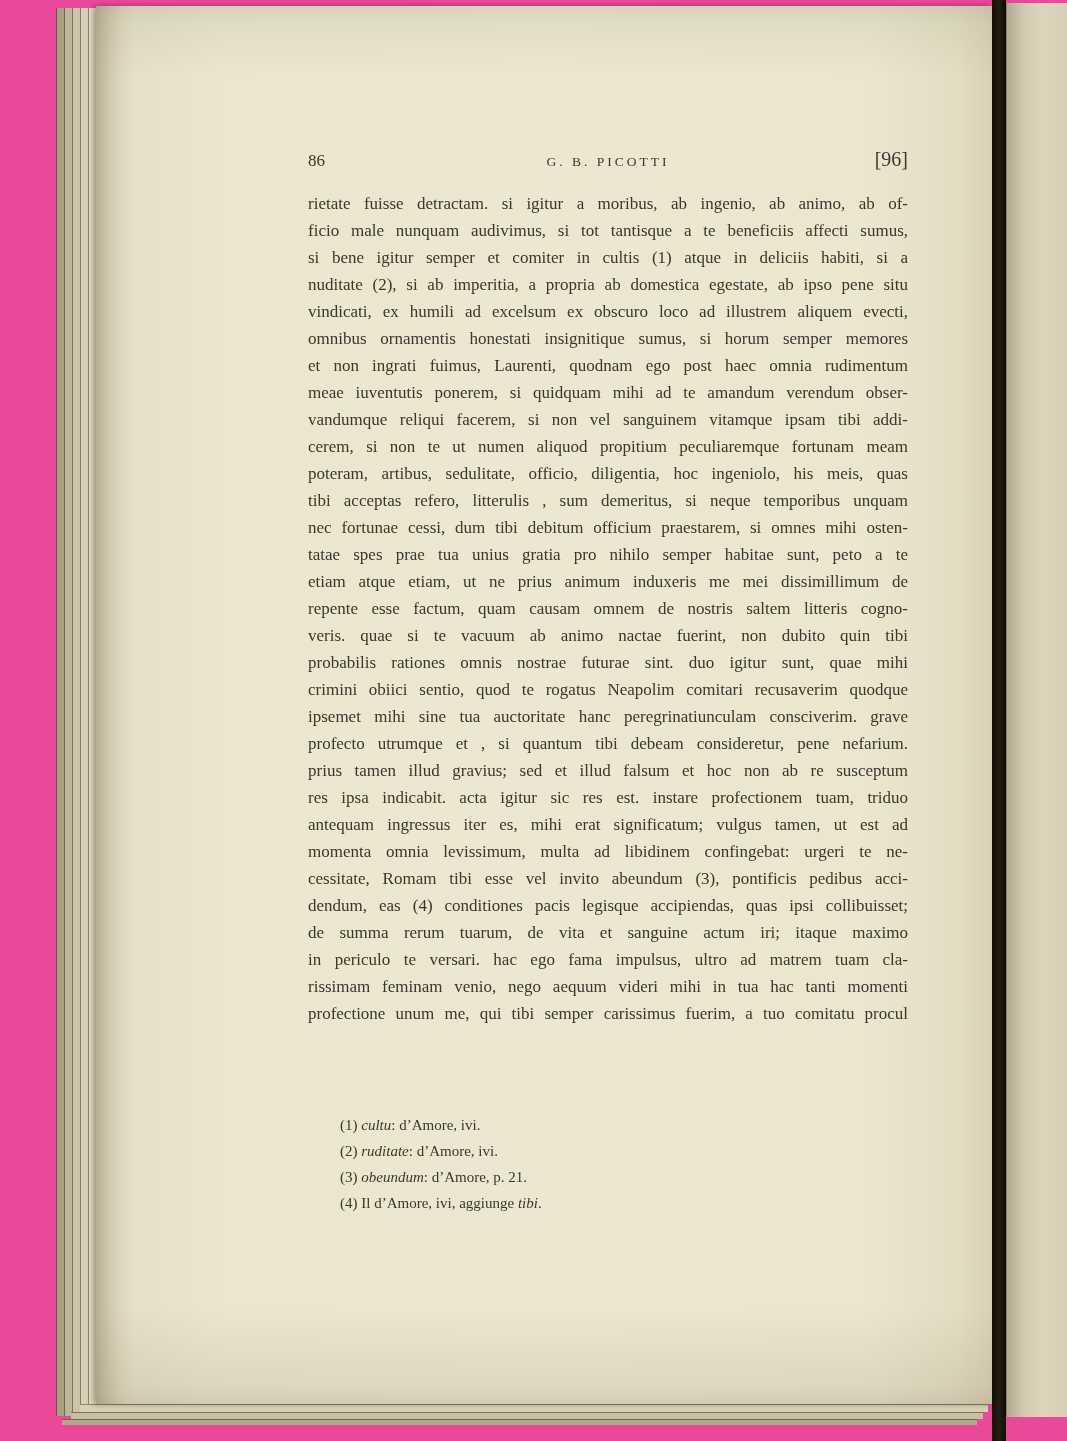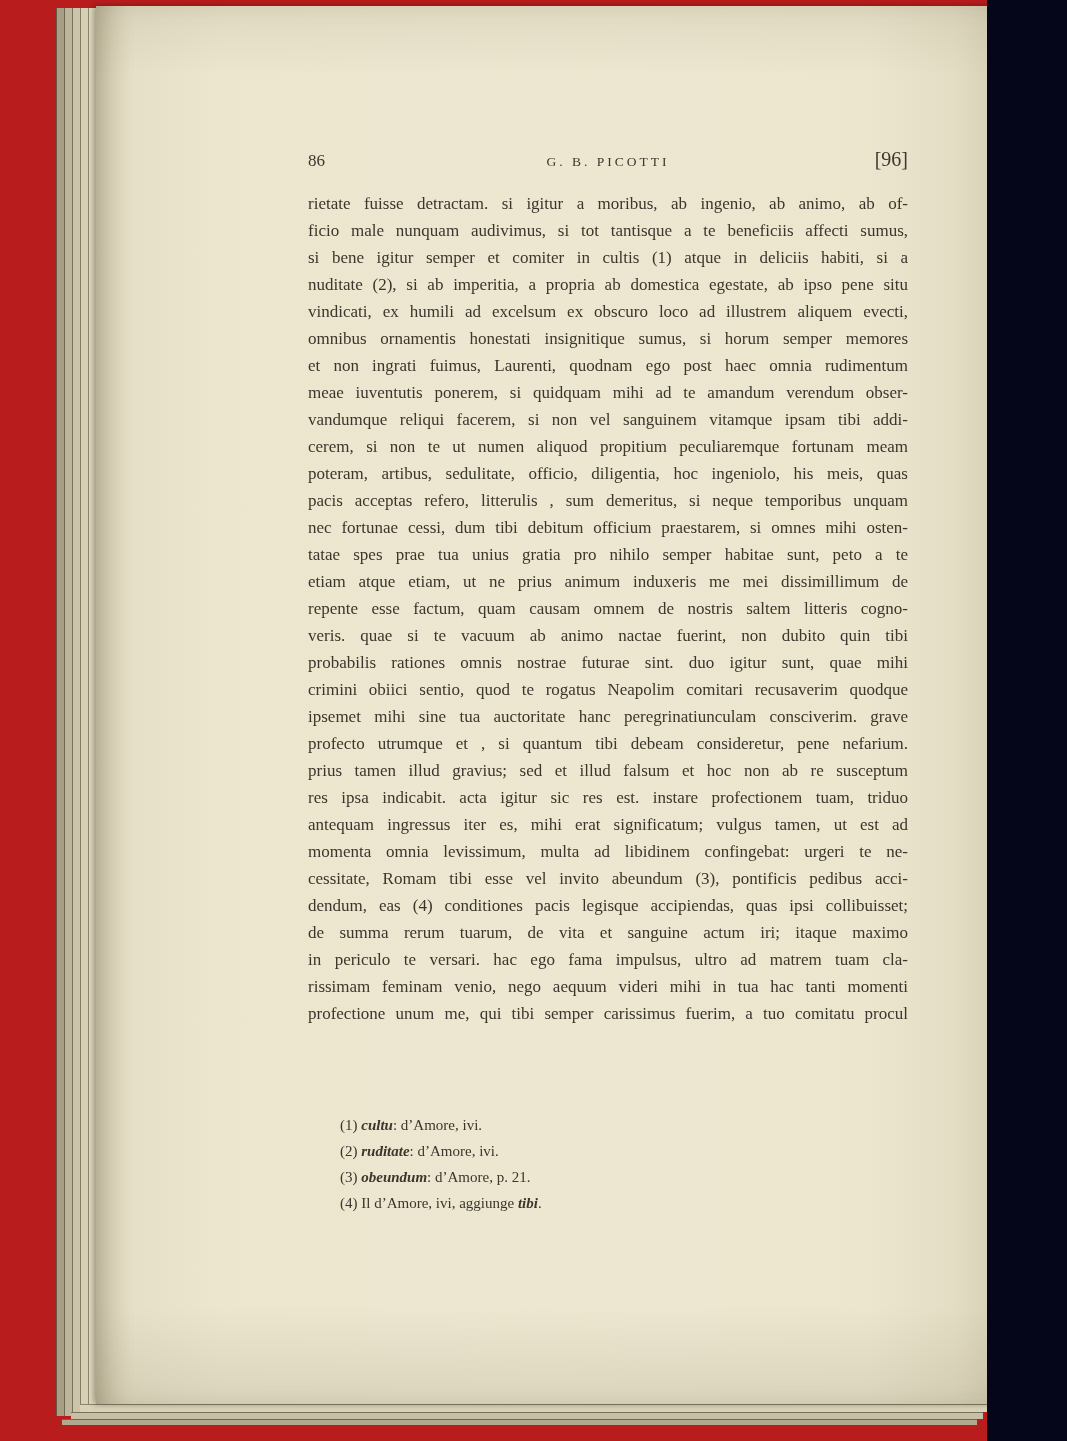--- a/index.html
+++ b/index.html
@@ -1,22 +1,22 @@
 <!DOCTYPE html>
 <html><head>
 <meta charset="utf-8">
 <style>
   * { margin: 0; padding: 0; box-sizing: border-box; }
   html, body { background: #06061a; }
   .scene {
     position: relative;
-    width: 987px;
+    width: 1067px;
     height: 1441px;
     overflow: hidden;
-    background: #b91c1c;
+    background: #ec4899;
     font-family: "Liberation Serif", "DejaVu Serif", serif;
   }
   
   .edge-strip { position: absolute; top: 8px; height: 1408px; }
   .e1 { left: 56px; width: 8px;  background: #a89f85; border-left: 1px solid #5f5a45; }
   .e2 { left: 64px; width: 8px;  background: #bdb69c; border-left: 1px solid #6e6850; }
   .e3 { left: 72px; width: 8px;  background: #ccc5ab; border-left: 1px solid #7a7359; }
   .e4 { left: 80px; width: 8px;  background: #d7d0b6; border-left: 1px solid #847d62; }
   .e5 { left: 88px; width: 8px;  background: #e0d9bf; border-left: 1px solid #8d866a; }
   
@@ -57,21 +57,21 @@
   }
   .tline {
     height: 27px; line-height: 27px;
     text-align: justify; text-align-last: justify;
     overflow: hidden;
   }
   .footnotes {
     position: absolute; left: 244px; top: 1106px; width: 560px;
     font-size: 15px; line-height: 26px; color: #3a362c;
   }
-  .fline i { font-style: italic; font-weight: bold; }
+  .fline i { font-style: italic; }
 </style>
 </head>
 <body>
 
 <div class="scene">
 
   <div class="edge-strip e1"></div>
   <div class="edge-strip e2"></div>
   <div class="edge-strip e3"></div>
   <div class="edge-strip e4"></div>
@@ -97,21 +97,21 @@
         <div class="tline">ficio male nunquam audivimus, si tot tantisque a te beneficiis affecti sumus,</div>
         <div class="tline">si bene igitur semper et comiter in cultis (1) atque in deliciis habiti, si a</div>
         <div class="tline">nuditate (2), si ab imperitia, a propria ab domestica egestate, ab ipso pene situ</div>
         <div class="tline">vindicati, ex humili ad excelsum ex obscuro loco ad illustrem aliquem evecti,</div>
         <div class="tline">omnibus ornamentis honestati insignitique sumus, si horum semper memores</div>
         <div class="tline">et non ingrati fuimus, Laurenti, quodnam ego post haec omnia rudimentum</div>
         <div class="tline">meae iuventutis ponerem, si quidquam mihi ad te amandum verendum obser-</div>
         <div class="tline">vandumque reliqui facerem, si non vel sanguinem vitamque ipsam tibi addi-</div>
         <div class="tline">cerem, si non te ut numen aliquod propitium peculiaremque fortunam meam</div>
         <div class="tline">poteram, artibus, sedulitate, officio, diligentia, hoc ingeniolo, his meis, quas</div>
-        <div class="tline">pacis acceptas refero, litterulis , sum demeritus, si neque temporibus unquam</div>
+        <div class="tline">tibi acceptas refero, litterulis , sum demeritus, si neque temporibus unquam</div>
         <div class="tline">nec fortunae cessi, dum tibi debitum officium praestarem, si omnes mihi osten-</div>
         <div class="tline">tatae spes prae tua unius gratia pro nihilo semper habitae sunt, peto a te</div>
         <div class="tline">etiam atque etiam, ut ne prius animum induxeris me mei dissimillimum de</div>
         <div class="tline">repente esse factum, quam causam omnem de nostris saltem litteris cogno-</div>
         <div class="tline">veris. quae si te vacuum ab animo nactae fuerint, non dubito quin tibi</div>
         <div class="tline">probabilis rationes omnis nostrae futurae sint. duo igitur sunt, quae mihi</div>
         <div class="tline">crimini obiici sentio, quod te rogatus Neapolim comitari recusaverim quodque</div>
         <div class="tline">ipsemet mihi sine tua auctoritate hanc peregrinatiunculam consciverim. grave</div>
         <div class="tline">profecto utrumque et , si quantum tibi debeam consideretur, pene nefarium.</div>
         <div class="tline">prius tamen illud gravius; sed et illud falsum et hoc non ab re susceptum</div>

